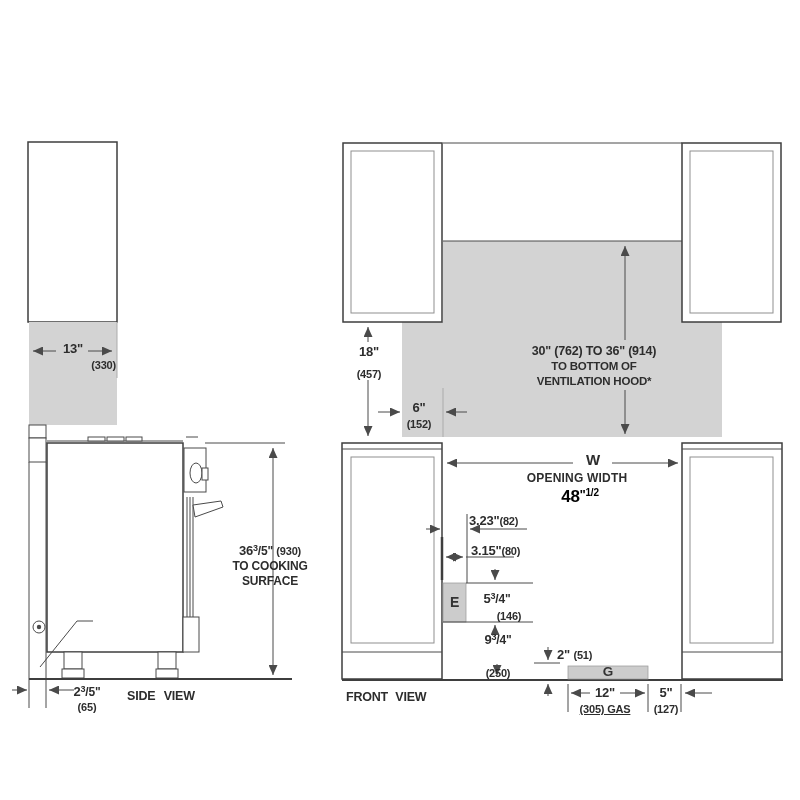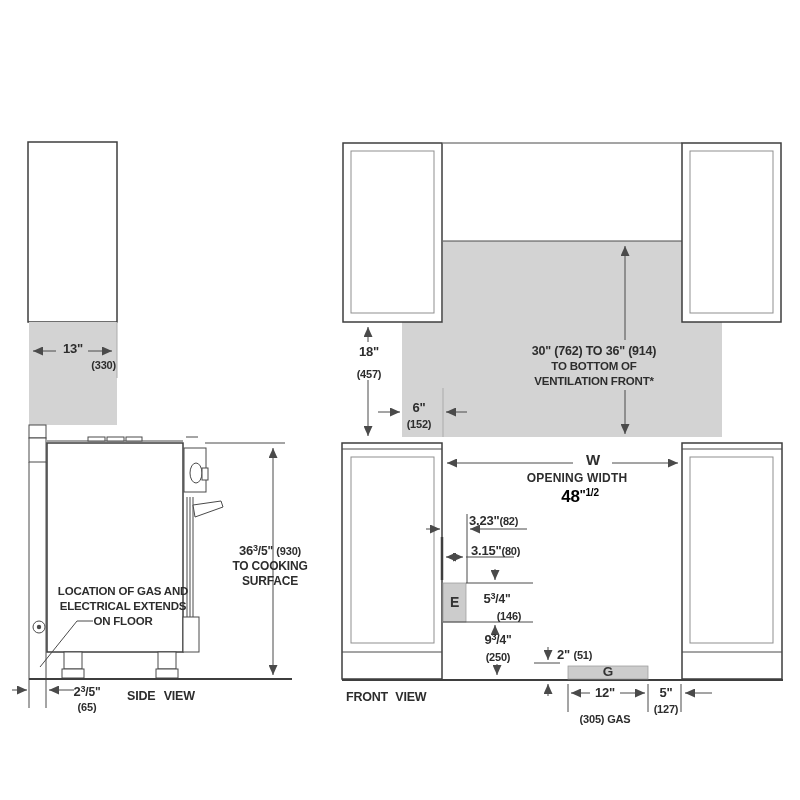--- a/index.html
+++ b/index.html
@@ -172,25 +172,20 @@
 
   <div class="t ctr" style="left:200px;top:541px;width:140px;">
     <div>
       <span>36</span><span class="sup">3</span><span style="font-size:12px;">/5"</span>
       <span class="m">(930)</span>
     </div>
     <div style="font-size:12px;">TO COOKING</div>
     <div style="font-size:12px;">SURFACE</div>
   </div>
 
-  <div class="t ctr n" style="left:57px;top:584px;width:132px;">
-    <div>LOCATION OF GAS AND</div>
-    <div>ELECTRICAL EXTENDS</div>
-    <div>ON FLOOR</div>
-  </div>
 
   <div class="t ctr" style="left:55px;top:682px;width:64px;">
     <div>
       <span>2</span><span class="sup">3</span><span style="font-size:12px;">/5"</span>
     </div>
     <div class="m">(65)</div>
   </div>
 
   <div class="t view" style="left:127px;top:689px;">
     <span>SIDE VIEW</span>
@@ -202,21 +197,21 @@
   </div>
 
   <div class="t ctr" style="left:394px;top:400px;width:50px;">
     <div><span>6"</span></div>
     <div class="m" style="margin-top:2px;"><span>(152)</span></div>
   </div>
 
   <div class="t ctr n" style="left:520px;top:344px;width:148px;">
     <div style="font-size:12.5px;">30" (762) TO 36" (914)</div>
     <div>TO BOTTOM OF</div>
-    <div>VENTILATION FRONT*</div>
+    <div>VENTILATION HOOD*</div>
   </div>
 
   <div class="t ctr wsym" style="left:575px;top:452px;width:36px;">
     <span>W</span>
   </div>
   <div class="t ctr op" style="left:504px;top:471px;width:146px;">
     <span>OPENING WIDTH</span>
   </div>
   <div class="t ctr" style="left:535px;top:485px;width:90px;">
     <span class="big">48</span><span class="primes">''</span><span class="frac">1/2</span>
@@ -233,37 +228,37 @@
     <div>
       <span>5</span><span class="sup">3</span><span style="font-size:12px;">/4"</span>
     </div>
     <div class="m" style="margin-top:2px;padding-left:24px;">(146)</div>
   </div>
 
   <div class="t ctr" style="left:468px;top:630px;width:60px;">
     <div>
       <span>9</span><span class="sup">3</span><span style="font-size:12px;">/4"</span>
     </div>
-    <div class="m" style="margin-top:2px;">(250)</div>
+    <div class="m" style="margin-top:18px;">(250)</div>
   </div>
 
   <div class="t" style="left:557px;top:647px;">
     <span>2"</span> <span class="m">(51)</span>
   </div>
 
   <div class="t ctr boxlbl" style="left:443px;top:583px;width:23px;line-height:39px;">
     <span>E</span>
   </div>
   <div class="t ctr boxlbl" style="left:568px;top:665px;width:80px;line-height:14px;font-size:13.5px;">
     <span>G</span>
   </div>
 
   <div class="t ctr" style="left:563px;top:685px;width:84px;">
     <div><span>12"</span></div>
-    <div class="m" style="margin-top:12px;">(305) GAS</div>
+    <div class="m" style="margin-top:2px;text-decoration:underline;">(305) GAS</div>
   </div>
   <div class="t ctr" style="left:639px;top:685px;width:54px;">
     <div><span>5"</span></div>
     <div class="m" style="margin-top:2px;">(127)</div>
   </div>
 
   <div class="t view" style="left:346px;top:690px;word-spacing:4px;">
     <span>FRONT VIEW</span>
   </div>
 

